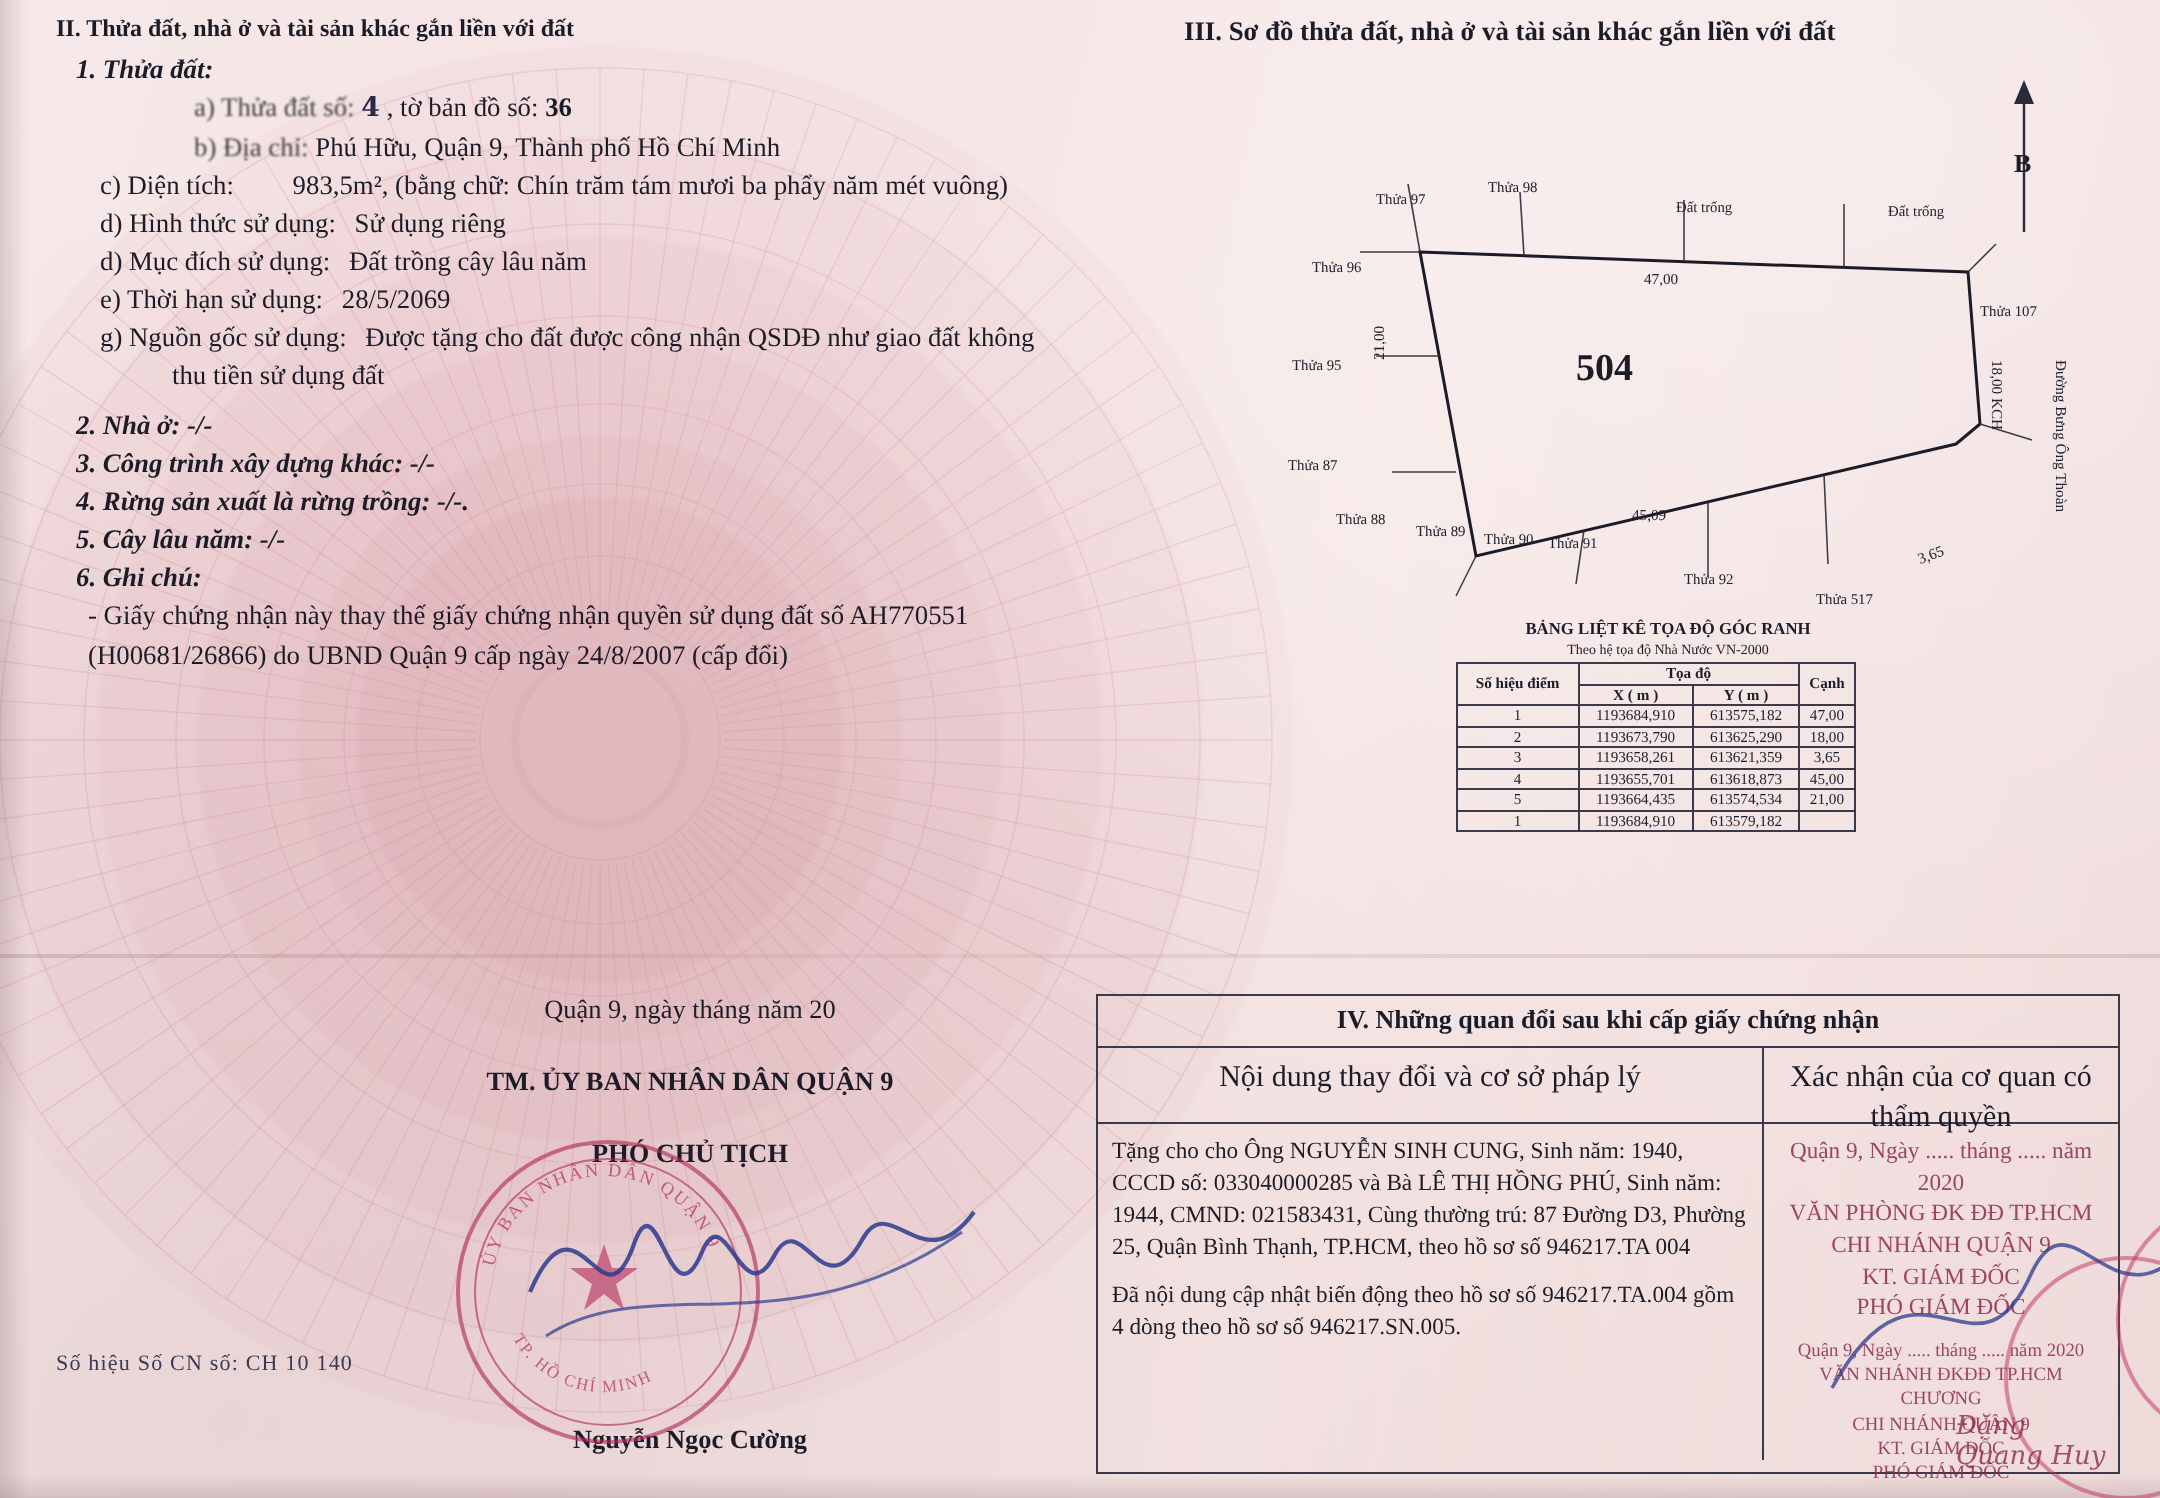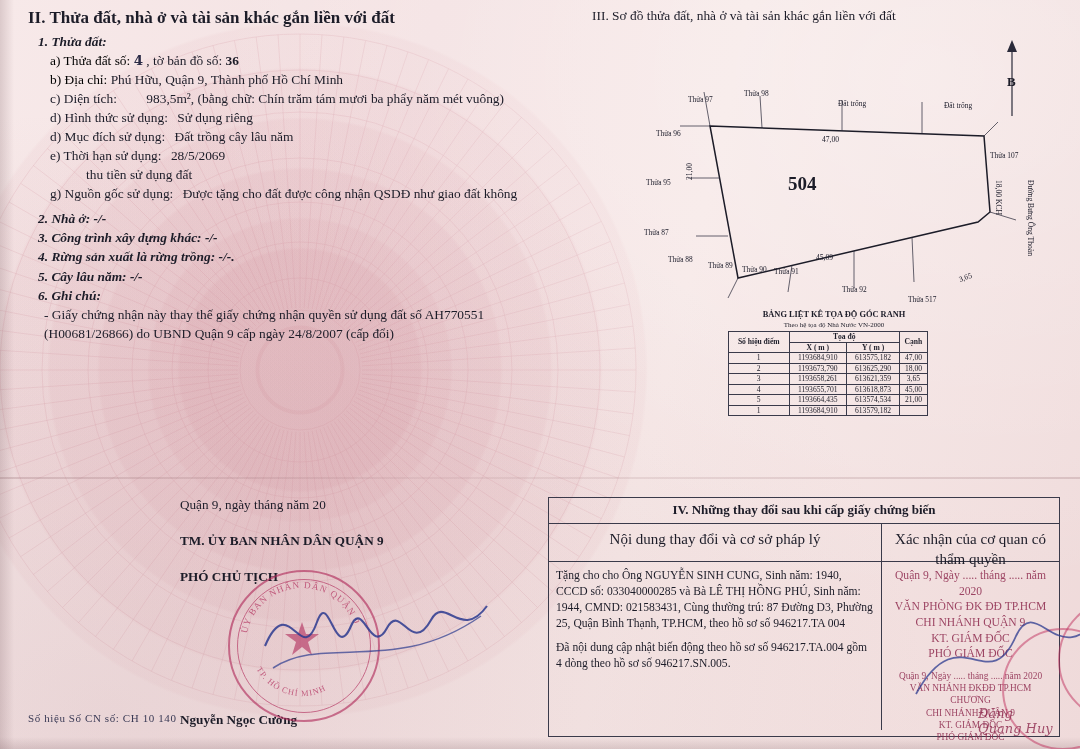--- a/index.html
+++ b/index.html
@@ -25,57 +25,57 @@
   #rays{position:absolute;left:0;top:0;width:640px;height:740px;opacity:.55;pointer-events:none;}
   #noise{position:absolute;inset:0;pointer-events:none;
     background:
       radial-gradient(ellipse at 85% 10%, rgba(255,255,255,.35), rgba(255,255,255,0) 55%),
       radial-gradient(ellipse at 10% 95%, rgba(180,140,145,.18), rgba(255,255,255,0) 60%);
   }
   .b{font-weight:bold;}
 
   
   #sec2{position:absolute;left:28px;top:6px;width:560px;font-size:13.4px;line-height:1.42;}
-  #sec2 .head{font-weight:bold;font-size:17px;margin-bottom:2px;}
+  #sec2 .head{font-weight:bold;font-size:12px;margin-bottom:2px;}
   #sec2 .l1{font-style:italic;font-weight:bold;padding-left:10px;}
   #sec2 .row{padding-left:22px;}
   .hand{font-family:"DejaVu Serif", serif;color:#2a2a45;}
-  .blur{color:#000000;filter:blur(.4px);}
+  .blur{color:#404040;filter:blur(.4px);margin-left:47px;}
 
   
-  #sec3head{position:absolute;left:592px;top:8px;font-weight:normal;font-size:13.4px;}
+  #sec3head{position:absolute;left:592px;top:8px;font-weight:bold;font-size:13.4px;}
   #plat{position:absolute;left:592px;top:30px;width:470px;height:290px;}
   #coordbox{position:absolute;left:728px;top:310px;width:212px;}
   #coordbox .cap{text-align:center;font-size:8.4px;font-weight:bold;line-height:1.25;}
   #coordbox table{border-collapse:collapse;width:200px;margin-top:2px;font-size:7.6px;}
   #coordbox th,#coordbox td{border:1px solid #3a3a4a;text-align:center;padding:0 1px;line-height:1.25;}
 
   
-  #sig{position:absolute;left:180px;top:495px;width:330px;text-align:left;font-size:13.2px;line-height:1.5;}
+  #sig{position:absolute;left:180px;top:495px;width:330px;text-align:center;font-size:13.2px;line-height:1.5;}
   #sig .ln{font-weight:bold;margin-top:16px;}
   #stamp{position:absolute;left:228px;top:570px;width:148px;height:148px;border-radius:50%;
     border:2.4px solid #b02a5a;opacity:.62;}
   #stamp:before{content:"";position:absolute;inset:7px;border:1.2px solid #b02a5a;border-radius:50%;}
   #stamptxt{position:absolute;left:228px;top:570px;width:148px;height:148px;opacity:.7;}
   #sigink{position:absolute;left:255px;top:572px;width:240px;height:120px;pointer-events:none;}
 
   
   #sec4{position:absolute;left:548px;top:497px;width:510px;height:238px;border:1.2px solid #3a3a4a;}
   #sec4 .t4head{border-bottom:1.1px solid #3a3a4a;text-align:center;font-weight:bold;font-size:13px;padding:4px 0 5px;}
   #sec4 .cols{display:flex;height:206px;}
   #sec4 .c1{width:332px;border-right:1.1px solid #3a3a4a;position:relative;}
   #sec4 .c2{flex:1;position:relative;}
   #sec4 .colcap{text-align:center;font-size:15px;padding:6px 6px 0;line-height:1.3;border-bottom:1.1px solid #3a3a4a;height:38px;box-sizing:border-box;}
   #sec4 .body{font-size:11.6px;line-height:1.38;padding:6px 7px;}
   .redstamp{position:absolute;border:2px solid #c0305e;border-radius:50%;opacity:.5;}
   #s2a{left:176px;top:74px;width:120px;height:120px;}
   #s2b{left:120px;top:104px;width:118px;height:118px;}
   .redtext{color:#8e2a4e;opacity:.85;}
 
-  #footer{position:absolute;left:28px;top:712px;font-size:11px;color:#3a3a55;letter-spacing:.6px;filter:blur(.3px);}
+  #footer{position:absolute;left:28px;top:676px;font-size:11px;color:#3a3a55;letter-spacing:.6px;filter:blur(.3px);}
   #fold{position:absolute;left:0;top:477px;width:1080px;height:2px;
     background:linear-gradient(90deg,rgba(150,110,115,.28),rgba(150,110,115,.10) 40%,rgba(150,110,115,.26));}
   #edgeL{position:absolute;left:0;top:0;width:14px;height:749px;background:linear-gradient(90deg,rgba(120,90,95,.22),rgba(120,90,95,0));}
   #edgeB{position:absolute;left:0;bottom:0;width:1080px;height:12px;background:linear-gradient(0deg,rgba(120,90,95,.20),rgba(120,90,95,0));}
 </style>
 </head>
 <body>
 
 <div id="paper"></div>
 
@@ -227,26 +227,26 @@
   <div class="row">
     <span>d) Mục đích sử dụng:</span>
     <span style="padding-left:6px">Đất trồng cây lâu năm</span>
   </div>
 
   <div class="row">
     <span>e) Thời hạn sử dụng:</span>
     <span style="padding-left:6px">28/5/2069</span>
   </div>
 
+  <div class="row">
+    <span>g) Nguồn gốc sử dụng:</span>
+    <span style="padding-left:6px">Được tặng cho đất được công nhận QSDĐ như giao đất không</span>
+  </div>
   <div class="row" style="padding-left:58px">
     <span>thu tiền sử dụng đất</span>
-  </div>
-  <div class="row">
-    <span>g) Nguồn gốc sử dụng:</span>
-    <span style="padding-left:6px">Được tặng cho đất được công nhận QSDĐ như giao đất không</span>
   </div>
 
   <div style="height:6px"></div>
   <div class="l1">2. Nhà ở: -/-</div>
   <div class="l1">3. Công trình xây dựng khác: -/-</div>
   <div class="l1">4. Rừng sản xuất là rừng trồng: -/-.</div>
   <div class="l1">5. Cây lâu năm: -/-</div>
   <div class="l1">6. Ghi chú:</div>
   <div class="row" style="padding-left:16px">- Giấy chứng nhận này thay thế giấy chứng nhận quyền sử dụng đất số AH770551</div>
   <div class="row" style="padding-left:16px">(H00681/26866) do UBND Quận 9 cấp ngày 24/8/2007 (cấp đổi)</div>
@@ -389,21 +389,21 @@
   </g>
 </svg>
 
 <svg id="sigink" viewBox="0 0 240 120">
   <path d="M10,74 C34,18 46,96 62,50 C74,16 80,92 96,54 C108,26 116,86 132,56
            C146,30 156,84 176,48 C190,22 206,70 232,34" fill="none" stroke="#2b3a8f" stroke-width="2.1" opacity=".85"></path>
   <path d="M18,96 C70,62 140,104 226,44" fill="none" stroke="#2b3a8f" stroke-width="1.5" opacity=".7"></path>
 </svg>
 
 <div id="sec4">
-  <div class="t4head">IV. Những thay đổi sau khi cấp giấy chứng biến</div>
+  <div class="t4head">IV. Những quan đổi sau khi cấp giấy chứng nhận</div>
   <div class="cols">
     <div class="c1">
       <div class="colcap">Nội dung thay đổi và cơ sở pháp lý</div>
       <div class="body">
         <span>Tặng cho cho Ông NGUYỄN SINH CUNG, Sinh năm: 1940, CCCD số: 033040000285 và Bà LÊ THỊ HỒNG PHÚ, Sinh năm: 1944, CMND: 021583431, Cùng thường trú: 87 Đường D3, Phường 25, Quận Bình Thạnh, TP.HCM, theo hồ sơ số 946217.TA 004</span>
       </div>
       <div class="body" style="padding-top:2px">Đã nội dung cập nhật biến động theo hồ sơ số 946217.TA.004 gồm 4 dòng theo hồ sơ số 946217.SN.005.</div>
     </div>
     <div class="c2">
       <div class="colcap">Xác nhận của cơ quan có thẩm quyền</div>

